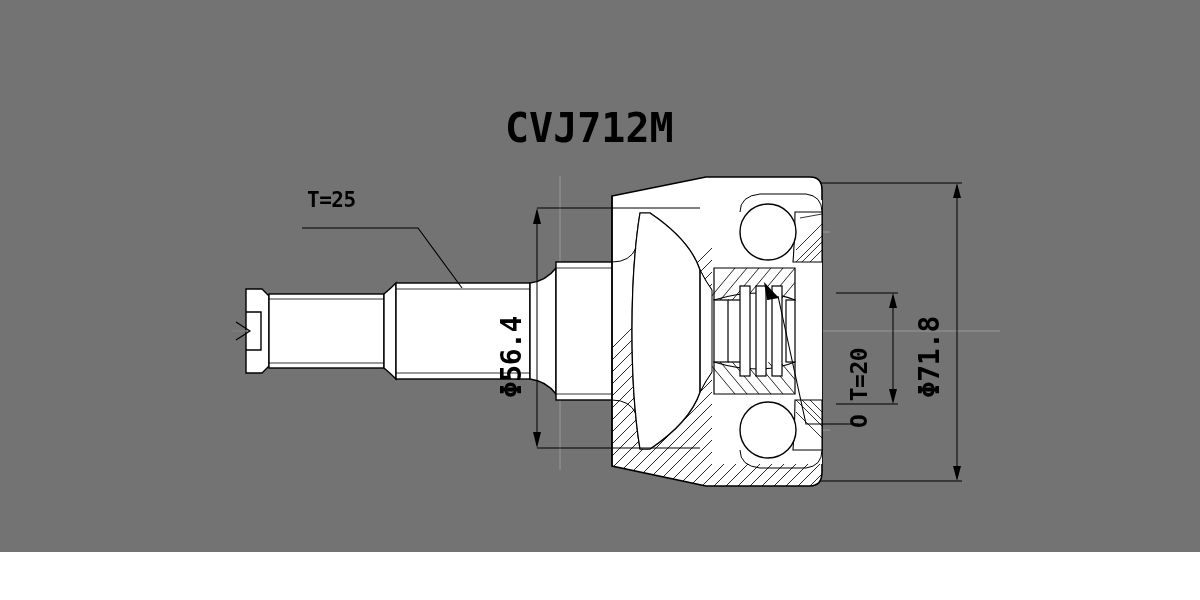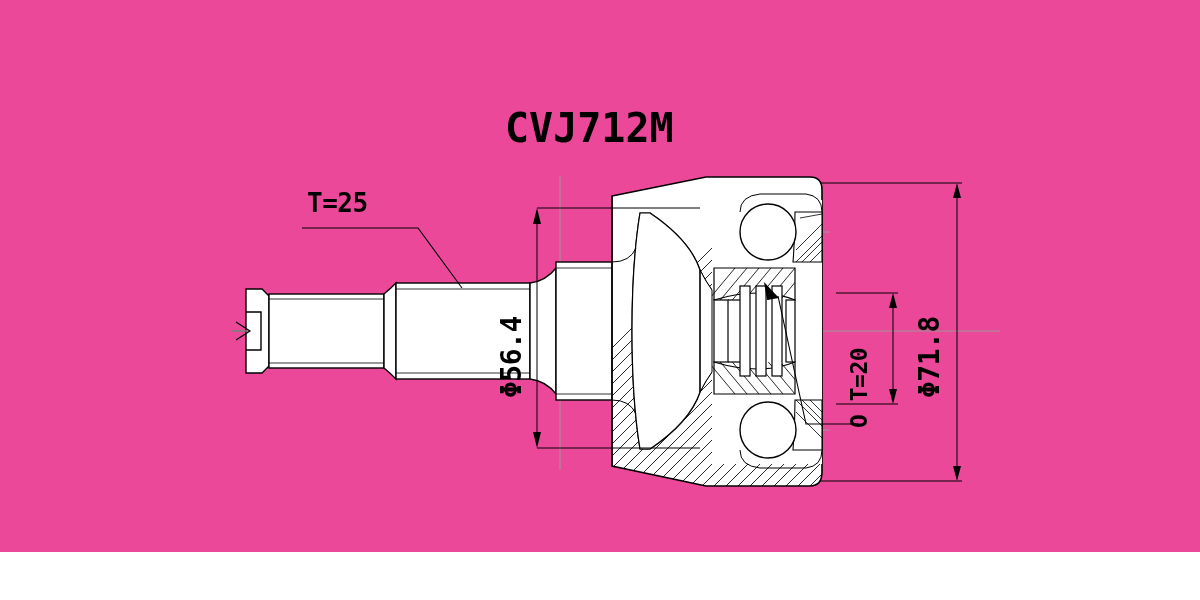--- a/index.html
+++ b/index.html
@@ -10,21 +10,21 @@
   body {
     width: 1200px;
     height: 600px;
     font-family: "DejaVu Sans Mono", monospace;
     overflow: hidden;
   }
   #stage {
     position: relative;
     width: 1200px;
     height: 552px;
-    background: #ec4899;
+    background: #737373;
   }
   #drawing {
     position: absolute;
     left: 0;
     top: 0;
   }
   .lbl {
     position: absolute;
     font-family: "DejaVu Sans Mono", monospace;
     font-weight: bold;
@@ -33,21 +33,21 @@
     line-height: 1;
     letter-spacing: -0.5px;
   }
   #title-label {
     font-size: 40px;
     left: 505px;
     top: 108px;
     letter-spacing: 0px;
   }
   #t25-label {
-    font-size: 26px;
+    font-size: 21px;
     left: 307px;
     top: 190px;
   }
   .vert {
     transform-origin: 0 0;
     transform: rotate(-90deg);
   }
   #dia564-label {
     font-size: 28px;
     left: 498px;

